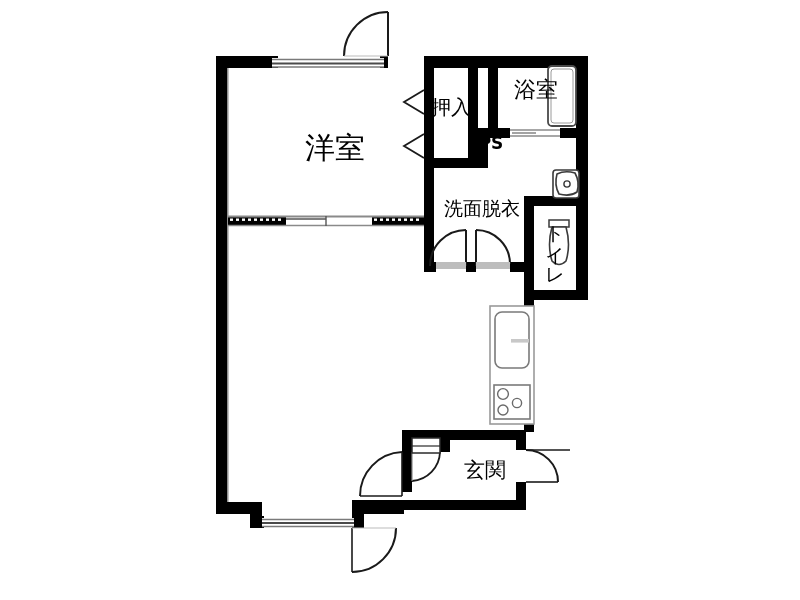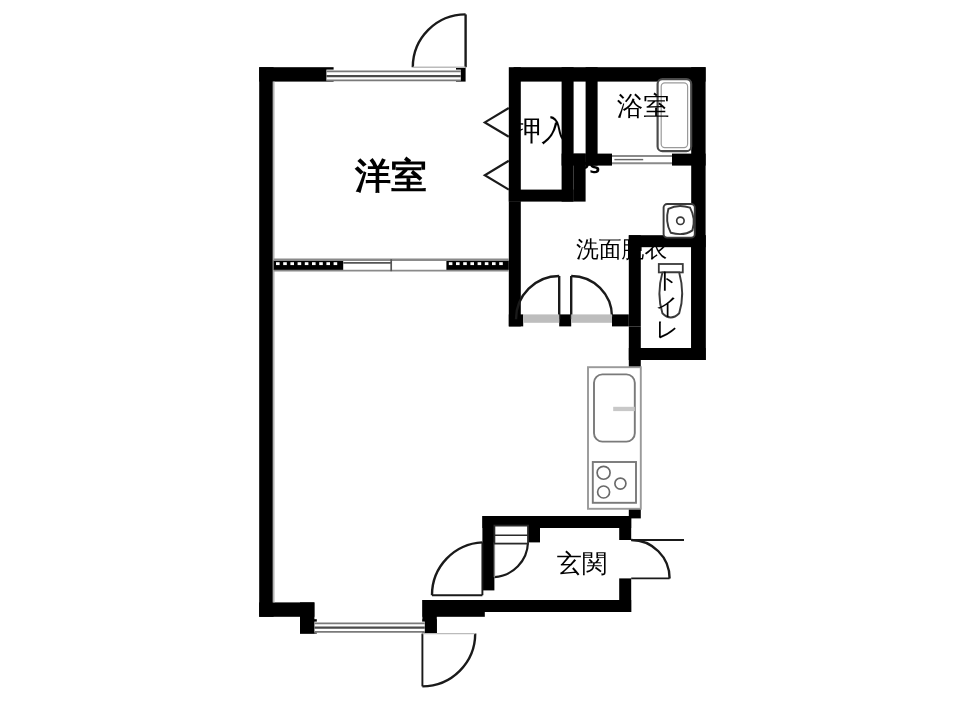--- a/index.html
+++ b/index.html
@@ -33,46 +33,44 @@
     color: #000000;
     font-family: "DejaVu Sans", "Liberation Sans", sans-serif;
     font-weight: 400;
     line-height: 1.08;
     text-align: center;
     white-space: pre;
     letter-spacing: 0px;
     pointer-events: none;
   }
   .lbl-yoshitsu {
-    left: 245px; top: 100px; width: 120px;
+    left: 256px; top: 100px; width: 120px;
     font-size: 30px;
-    font-weight: bold;
   }
   .lbl-yoshitsu .sub { font-size: 29px; display:block; }
   .lbl-ldk {
     left: 262px; top: 336px; width: 120px;
     font-size: 31px;
   }
   .lbl-ldk .sub { font-size: 30px; display:block; }
   .lbl-oshiire {
     left: 426px; top: 97px; width: 50px;
-    font-size: 24px;
+    font-size: 20px;
   }
   .lbl-ps {
     left: 474px; top: 134px; width: 34px;
-    font-size: 13px; font-weight: 700;
+    font-size: 17px; font-weight: 700;
   }
   .lbl-yokushitsu {
     left: 500px; top: 78px; width: 72px;
     font-size: 22px;
   }
   .lbl-senmen {
     left: 434px; top: 198px; width: 96px;
     font-size: 19px;
-    padding-left: 36px;
   }
   .lbl-toilet {
     left: 543px; top: 212px; width: 22px;
     font-size: 19px;
     writing-mode: vertical-rl;
     text-orientation: upright;
     line-height: 1;
   }
   .lbl-genkan {
     left: 457px; top: 459px; width: 56px;

